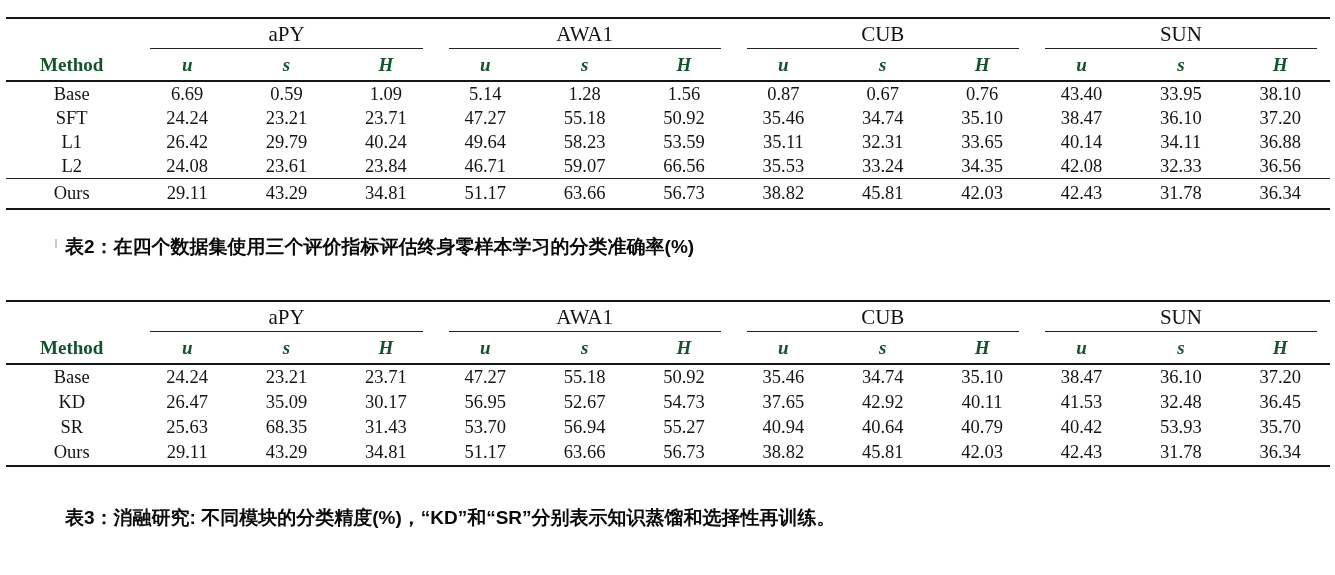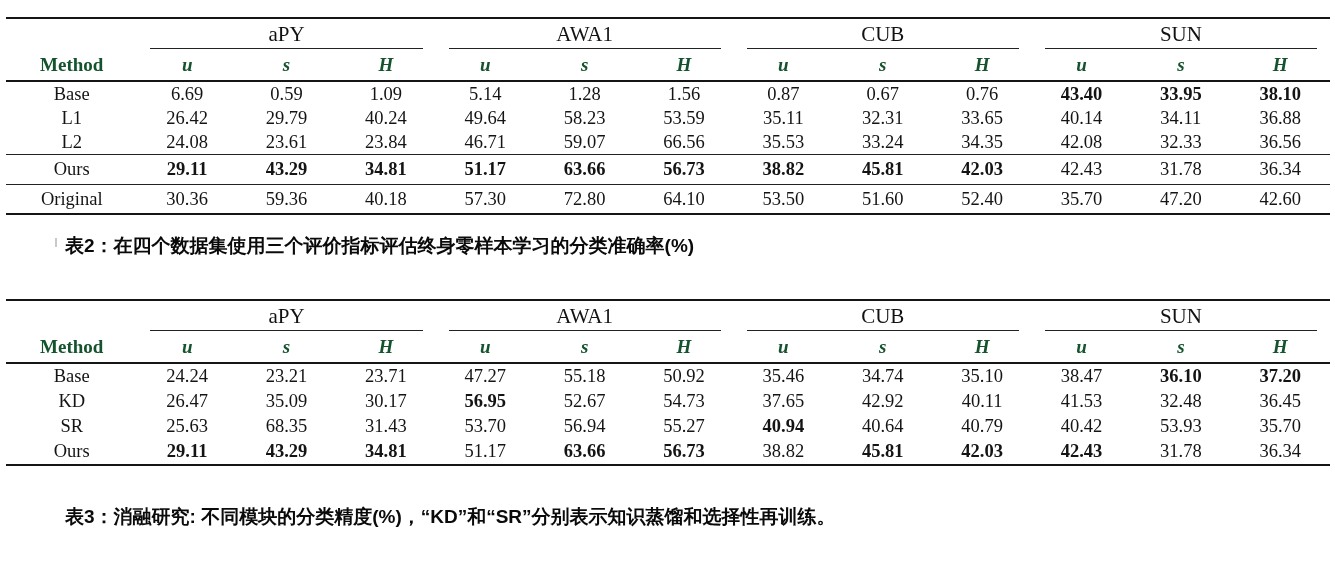--- a/index.html
+++ b/index.html
@@ -68,37 +68,37 @@
   }
   th.method-head { font-style: normal; }
 
   
   tbody th.method-cell,
   tbody td.value-cell {
     font-size: 18.5px;
     height: 24px;
     color: #141414;
   }
-  tbody td.bold, tbody th.bold { font-weight: bold; }
+  tbody td.bold, tbody th.bold { font-weight: normal; }
   tr.rule-above th, tr.rule-above td { border-top: 1.6px solid #222222; }
   #table2-container tr.row-ours th, #table2-container tr.row-ours td { height: 29px; }
   #table2-container tr.row-original th, #table2-container tr.row-original td { height: 28px; }
   #table3-container tbody th, #table3-container tbody td { height: 25px; }
 
   
   .caption {
     position: relative;
     font-family: "Liberation Sans", sans-serif;
     font-weight: bold;
     font-size: 19px;
     line-height: 27px;
     color: #0a0a0a;
     padding-left: 65px;
   }
-  #caption2 { margin-top: 17px; }
+  #caption2 { margin-top: 23px; }
   #caption3 { margin-top: 37px; }
   .stray-mark {
     position: absolute;
     left: 55px;
     top: 6px;
     width: 2px;
     height: 9px;
     background: #c9c9c9;
   }
 </style>
@@ -169,20 +169,35 @@
             <td class="value-cell">5.14</td>
             <td class="value-cell">1.28</td>
             <td class="value-cell">1.56</td>
             <td class="value-cell">0.87</td>
             <td class="value-cell">0.67</td>
             <td class="value-cell">0.76</td>
             <td class="value-cell bold">43.40</td>
             <td class="value-cell bold">33.95</td>
             <td class="value-cell bold">38.10</td>
           </tr>
+          <tr class="row-sft">
+            <th class="method-cell">SFT</th>
+            <td class="value-cell">24.24</td>
+            <td class="value-cell">23.21</td>
+            <td class="value-cell">23.71</td>
+            <td class="value-cell">47.27</td>
+            <td class="value-cell">55.18</td>
+            <td class="value-cell">50.92</td>
+            <td class="value-cell">35.46</td>
+            <td class="value-cell">34.74</td>
+            <td class="value-cell">35.10</td>
+            <td class="value-cell">38.47</td>
+            <td class="value-cell">36.10</td>
+            <td class="value-cell">37.20</td>
+          </tr>
           <tr class="row-l1">
             <th class="method-cell">L1</th>
             <td class="value-cell">26.42</td>
             <td class="value-cell">29.79</td>
             <td class="value-cell">40.24</td>
             <td class="value-cell">49.64</td>
             <td class="value-cell">58.23</td>
             <td class="value-cell">53.59</td>
             <td class="value-cell">35.11</td>
             <td class="value-cell">32.31</td>
@@ -213,35 +228,20 @@
             <td class="value-cell bold">34.81</td>
             <td class="value-cell bold">51.17</td>
             <td class="value-cell bold">63.66</td>
             <td class="value-cell bold">56.73</td>
             <td class="value-cell bold">38.82</td>
             <td class="value-cell bold">45.81</td>
             <td class="value-cell bold">42.03</td>
             <td class="value-cell">42.43</td>
             <td class="value-cell">31.78</td>
             <td class="value-cell">36.34</td>
-          </tr>
-          <tr class="row-original rule-above">
-            <th class="method-cell">Original</th>
-            <td class="value-cell">30.36</td>
-            <td class="value-cell">59.36</td>
-            <td class="value-cell">40.18</td>
-            <td class="value-cell">57.30</td>
-            <td class="value-cell">72.80</td>
-            <td class="value-cell">64.10</td>
-            <td class="value-cell">53.50</td>
-            <td class="value-cell">51.60</td>
-            <td class="value-cell">52.40</td>
-            <td class="value-cell">35.70</td>
-            <td class="value-cell">47.20</td>
-            <td class="value-cell">42.60</td>
           </tr>
         </tbody>
       </table>
     </div>
 
   <div class="caption" id="caption2">
     <span class="stray-mark"></span>
     <span>表2：在四个数据集使用三个评价指标评估终身零样本学习的分类准确率(%)</span>
   </div>
 

